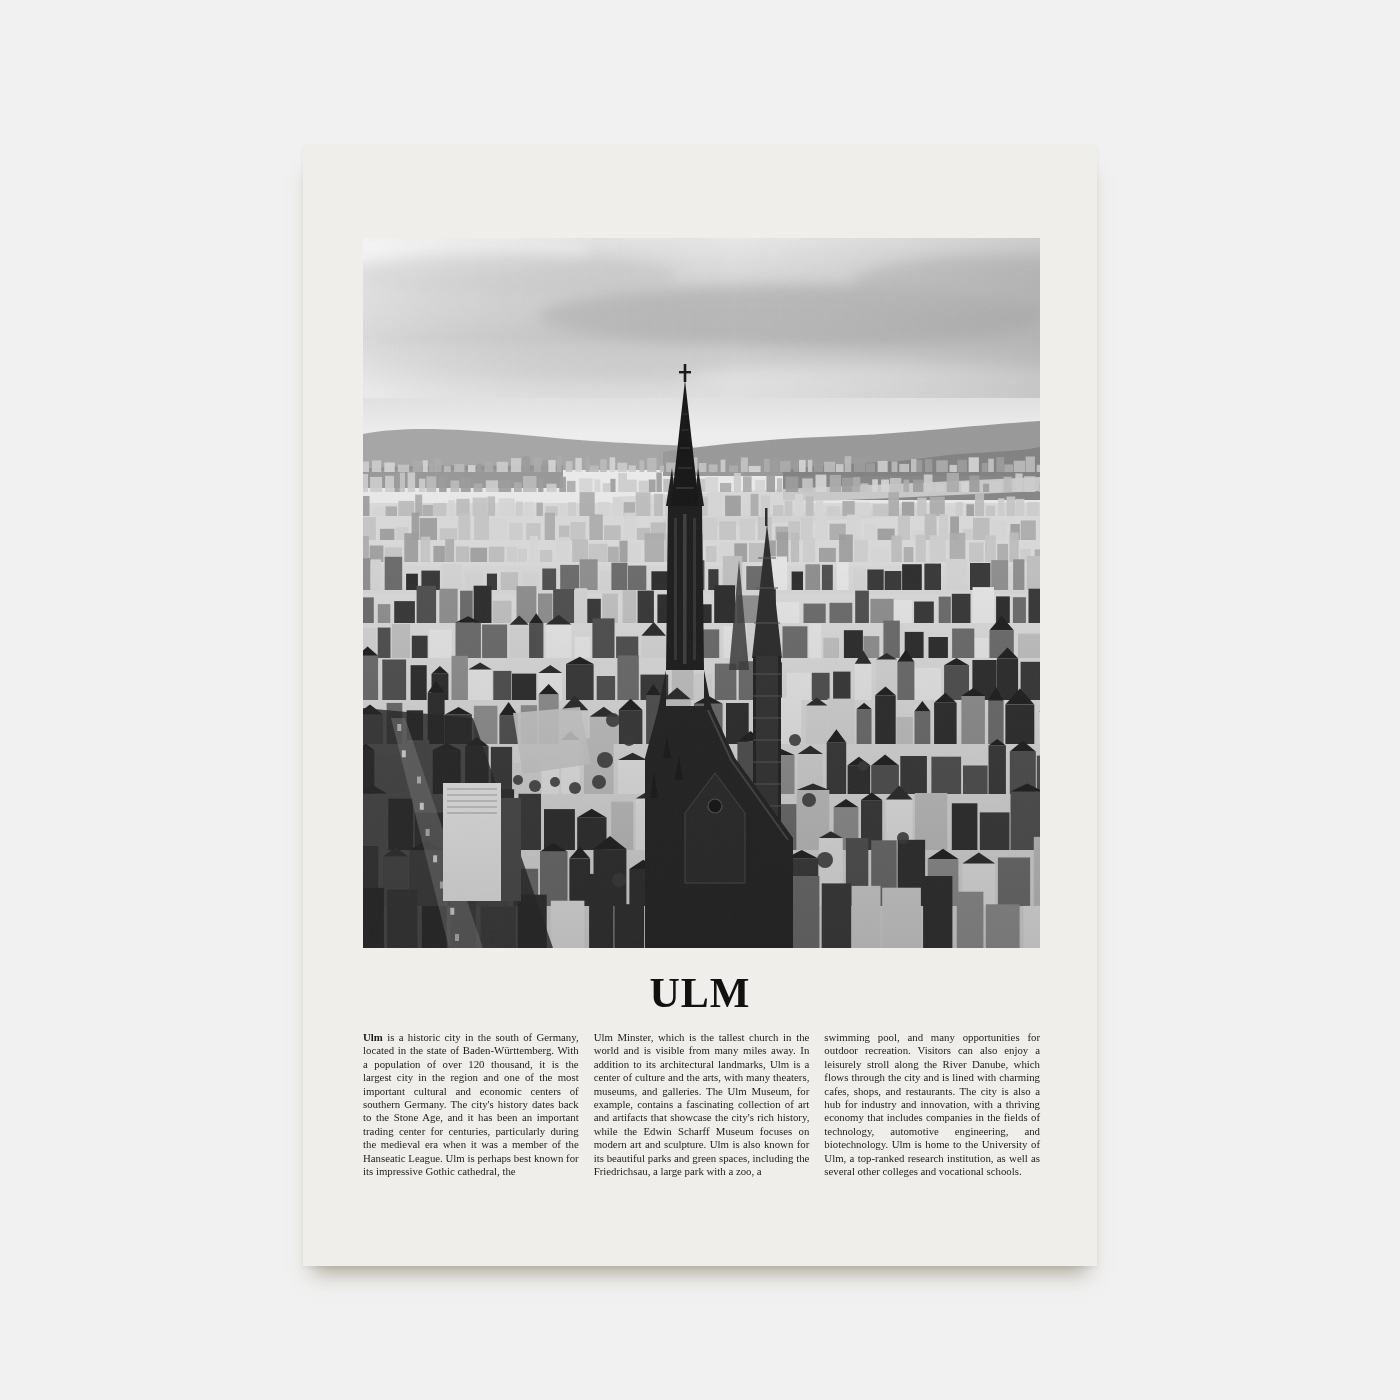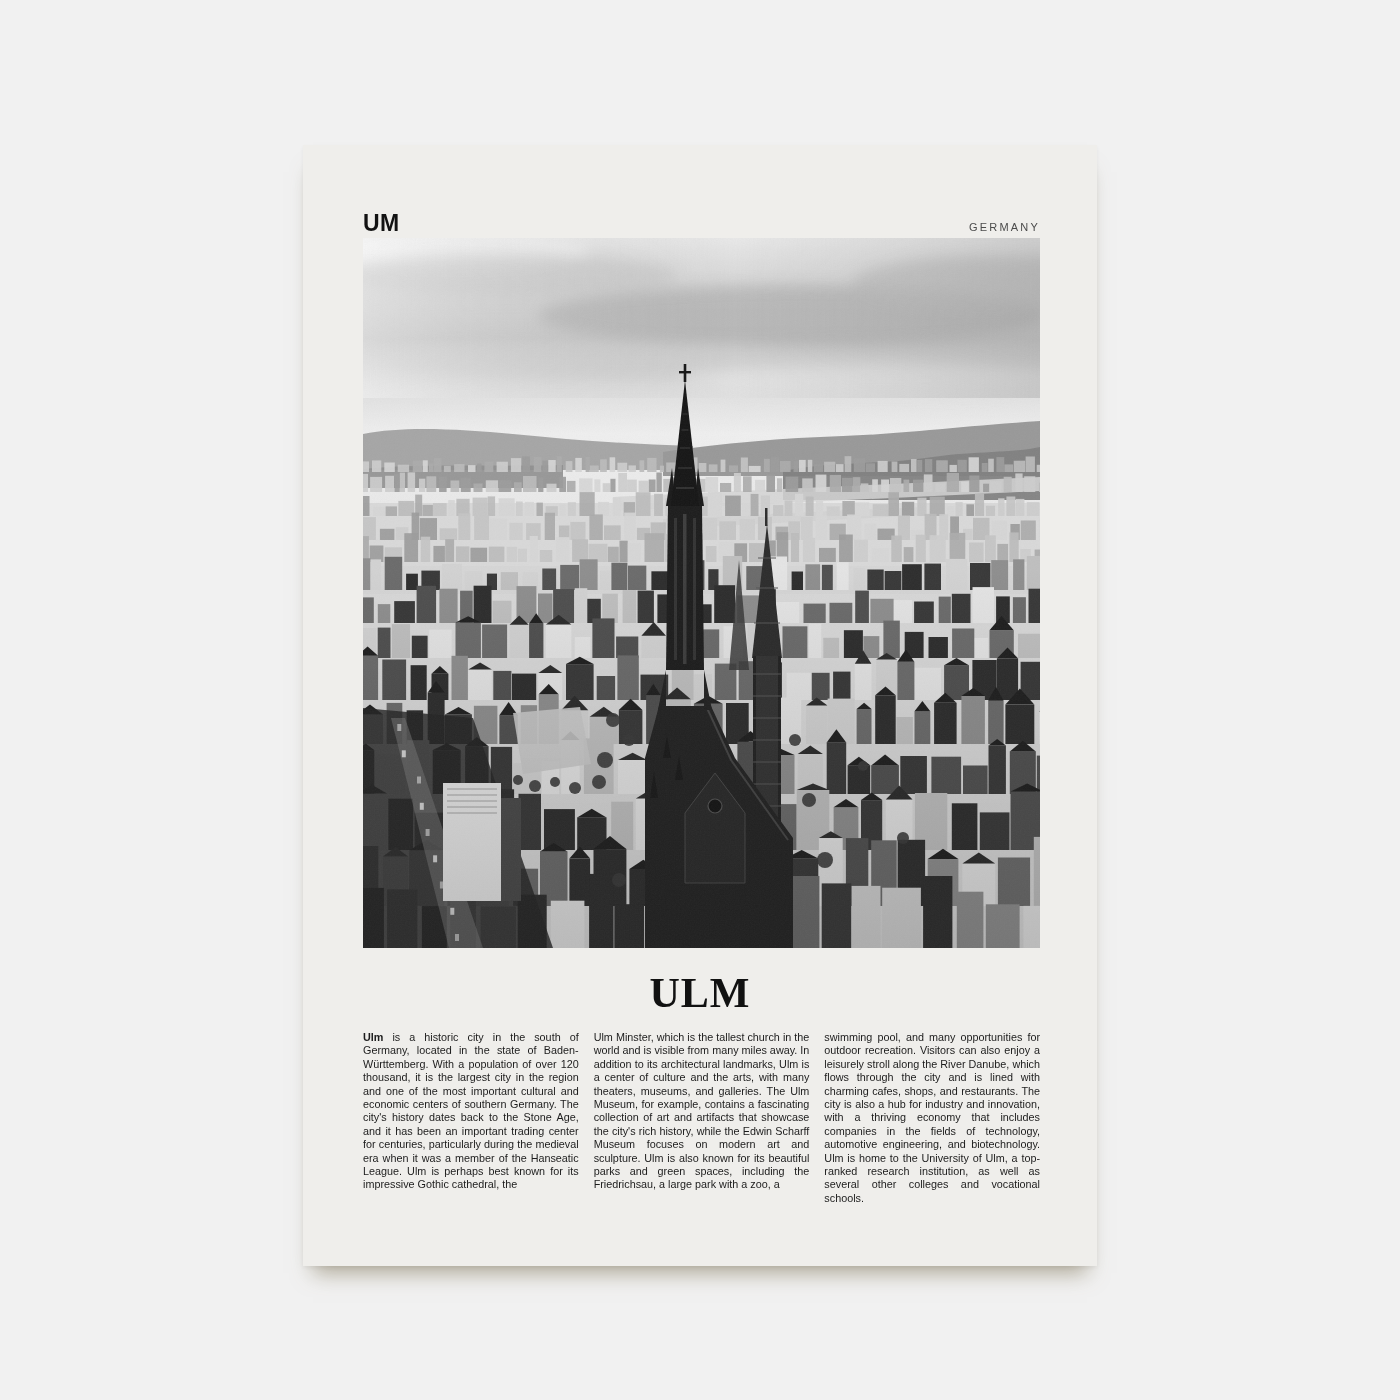--- a/index.html
+++ b/index.html
@@ -66,38 +66,34 @@
   }
   .article{
     position:absolute;
     left:60px;right:57px;top:886px;
     display:flex;
     gap:15px;
   }
   .col{
     flex:1 1 0;
     margin:0;
-    font-family:Liberation Sans, sans-serif;
+    font-family:Liberation Serif, serif;
     font-size:10.8px;
     line-height:13.4px;
     text-align:justify;
     color:#1c1c1c;
   }
   .col strong{font-weight:700;}
 </style>
 </head>
 <body>
 
 <div class="stage">
   <div class="poster">
 
-    <div class="poster-header">
-      <div class="brand">UM</div>
-      <div class="country">GERMANY</div>
-    </div>
 
     <div class="photo" role="img" aria-label="Black and white aerial photograph of Ulm: the gothic Ulm Minster spire rises above dense old-town rooftops, with a second scaffolded tower beside it, distant wooded hills on the horizon and a cloudy sky above">
       <svg id="photo-svg" viewBox="0 0 677 710" preserveAspectRatio="none" aria-hidden="true">
         <defs>
           <linearGradient id="skyG" x1="0" y1="0" x2="0" y2="1">
             <stop offset="0" stop-color="#e9e9e9"></stop>
             <stop offset="0.18" stop-color="#d5d5d5"></stop>
             <stop offset="0.38" stop-color="#c6c6c6"></stop>
             <stop offset="0.56" stop-color="#dedede"></stop>
             <stop offset="0.74" stop-color="#efefef"></stop>

